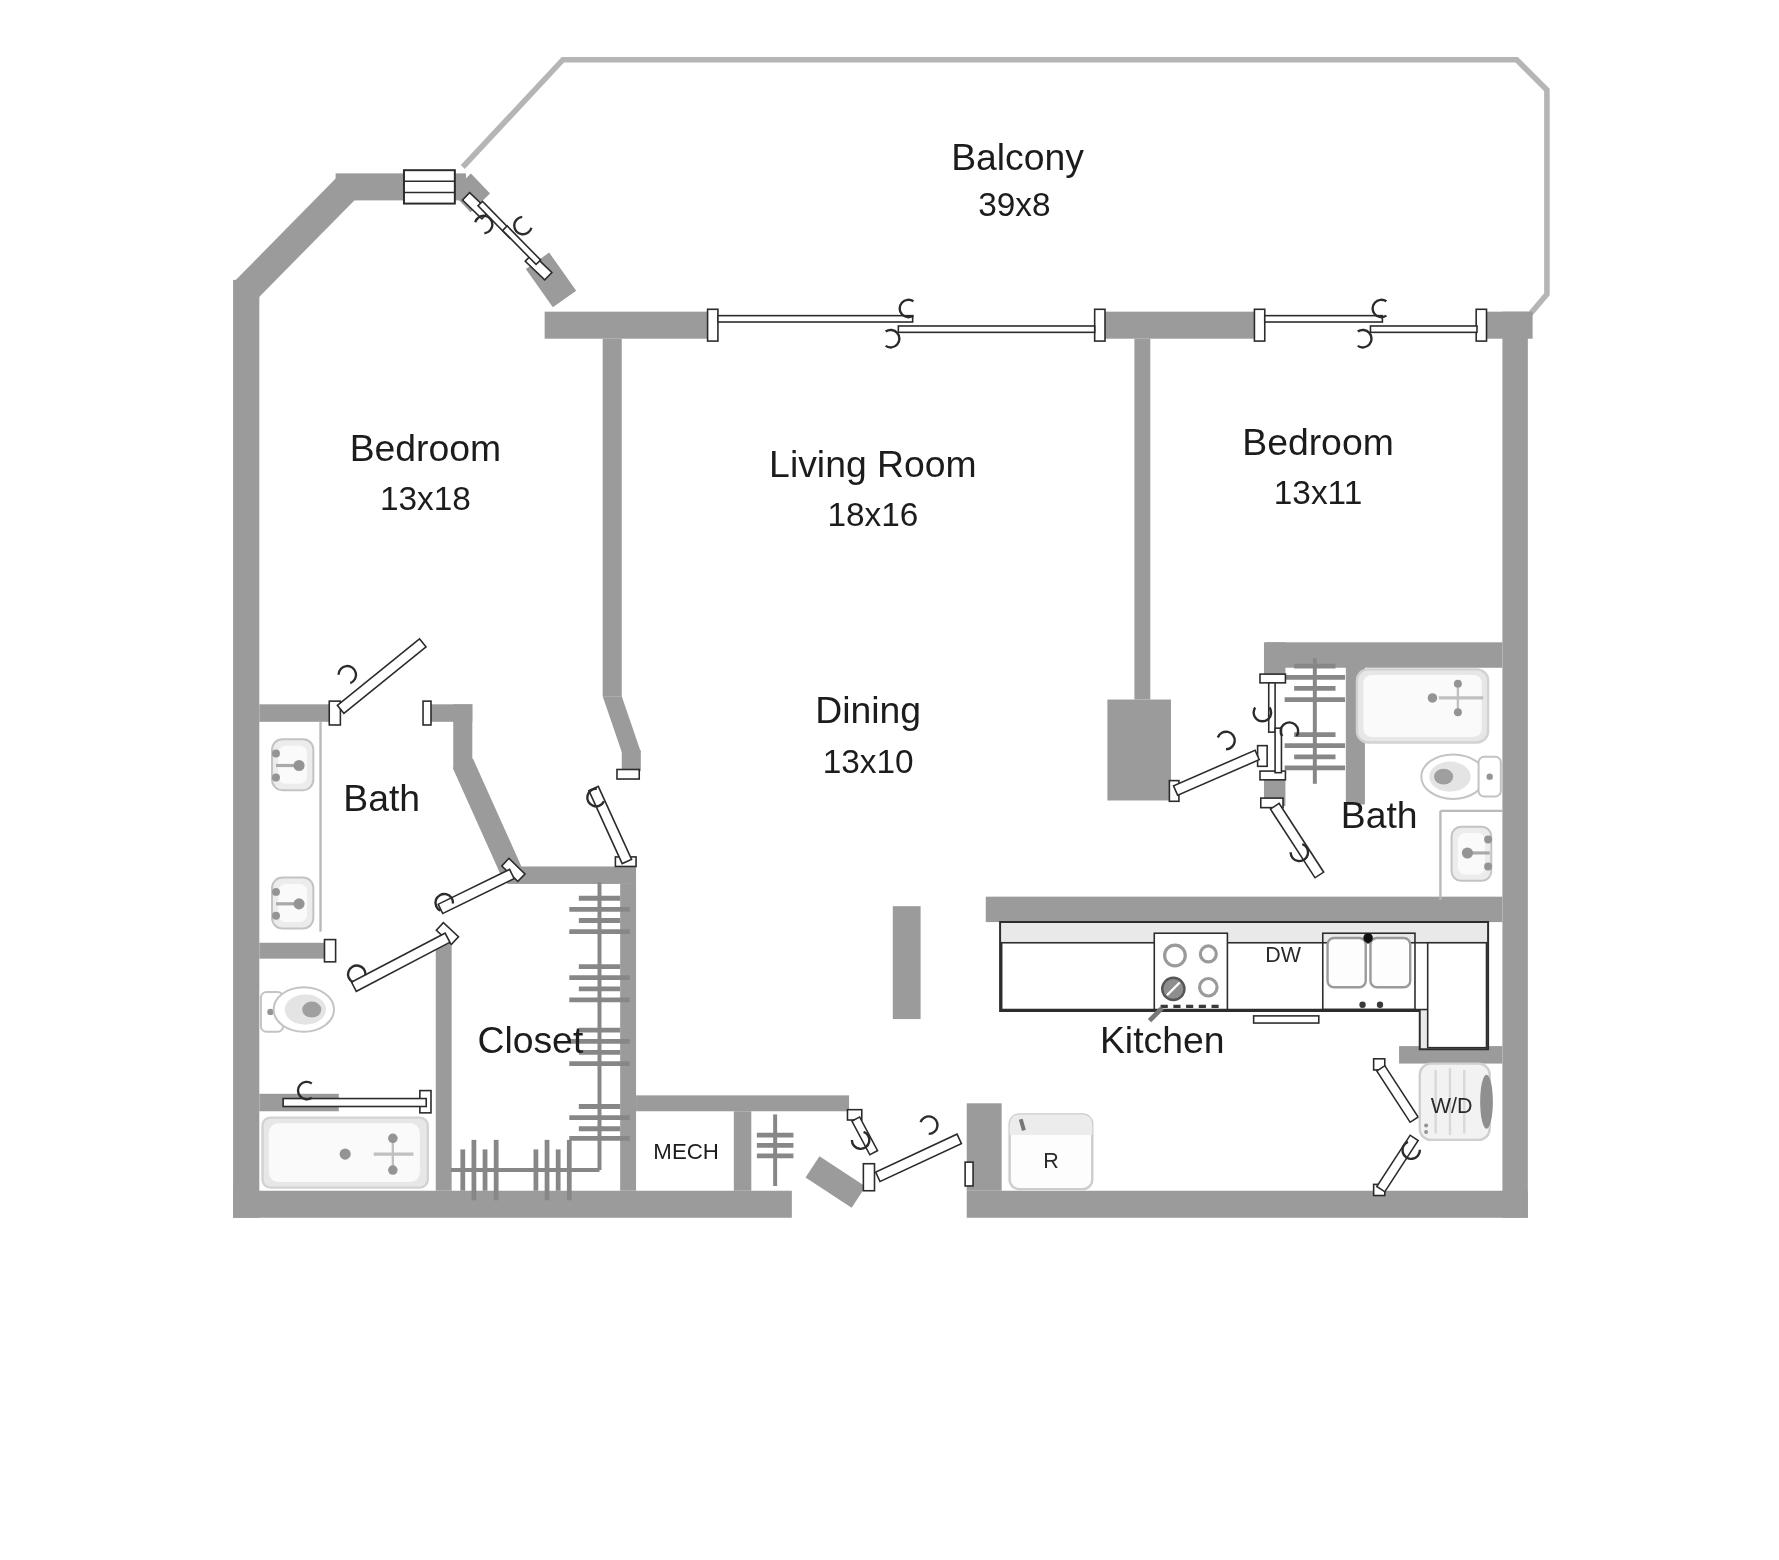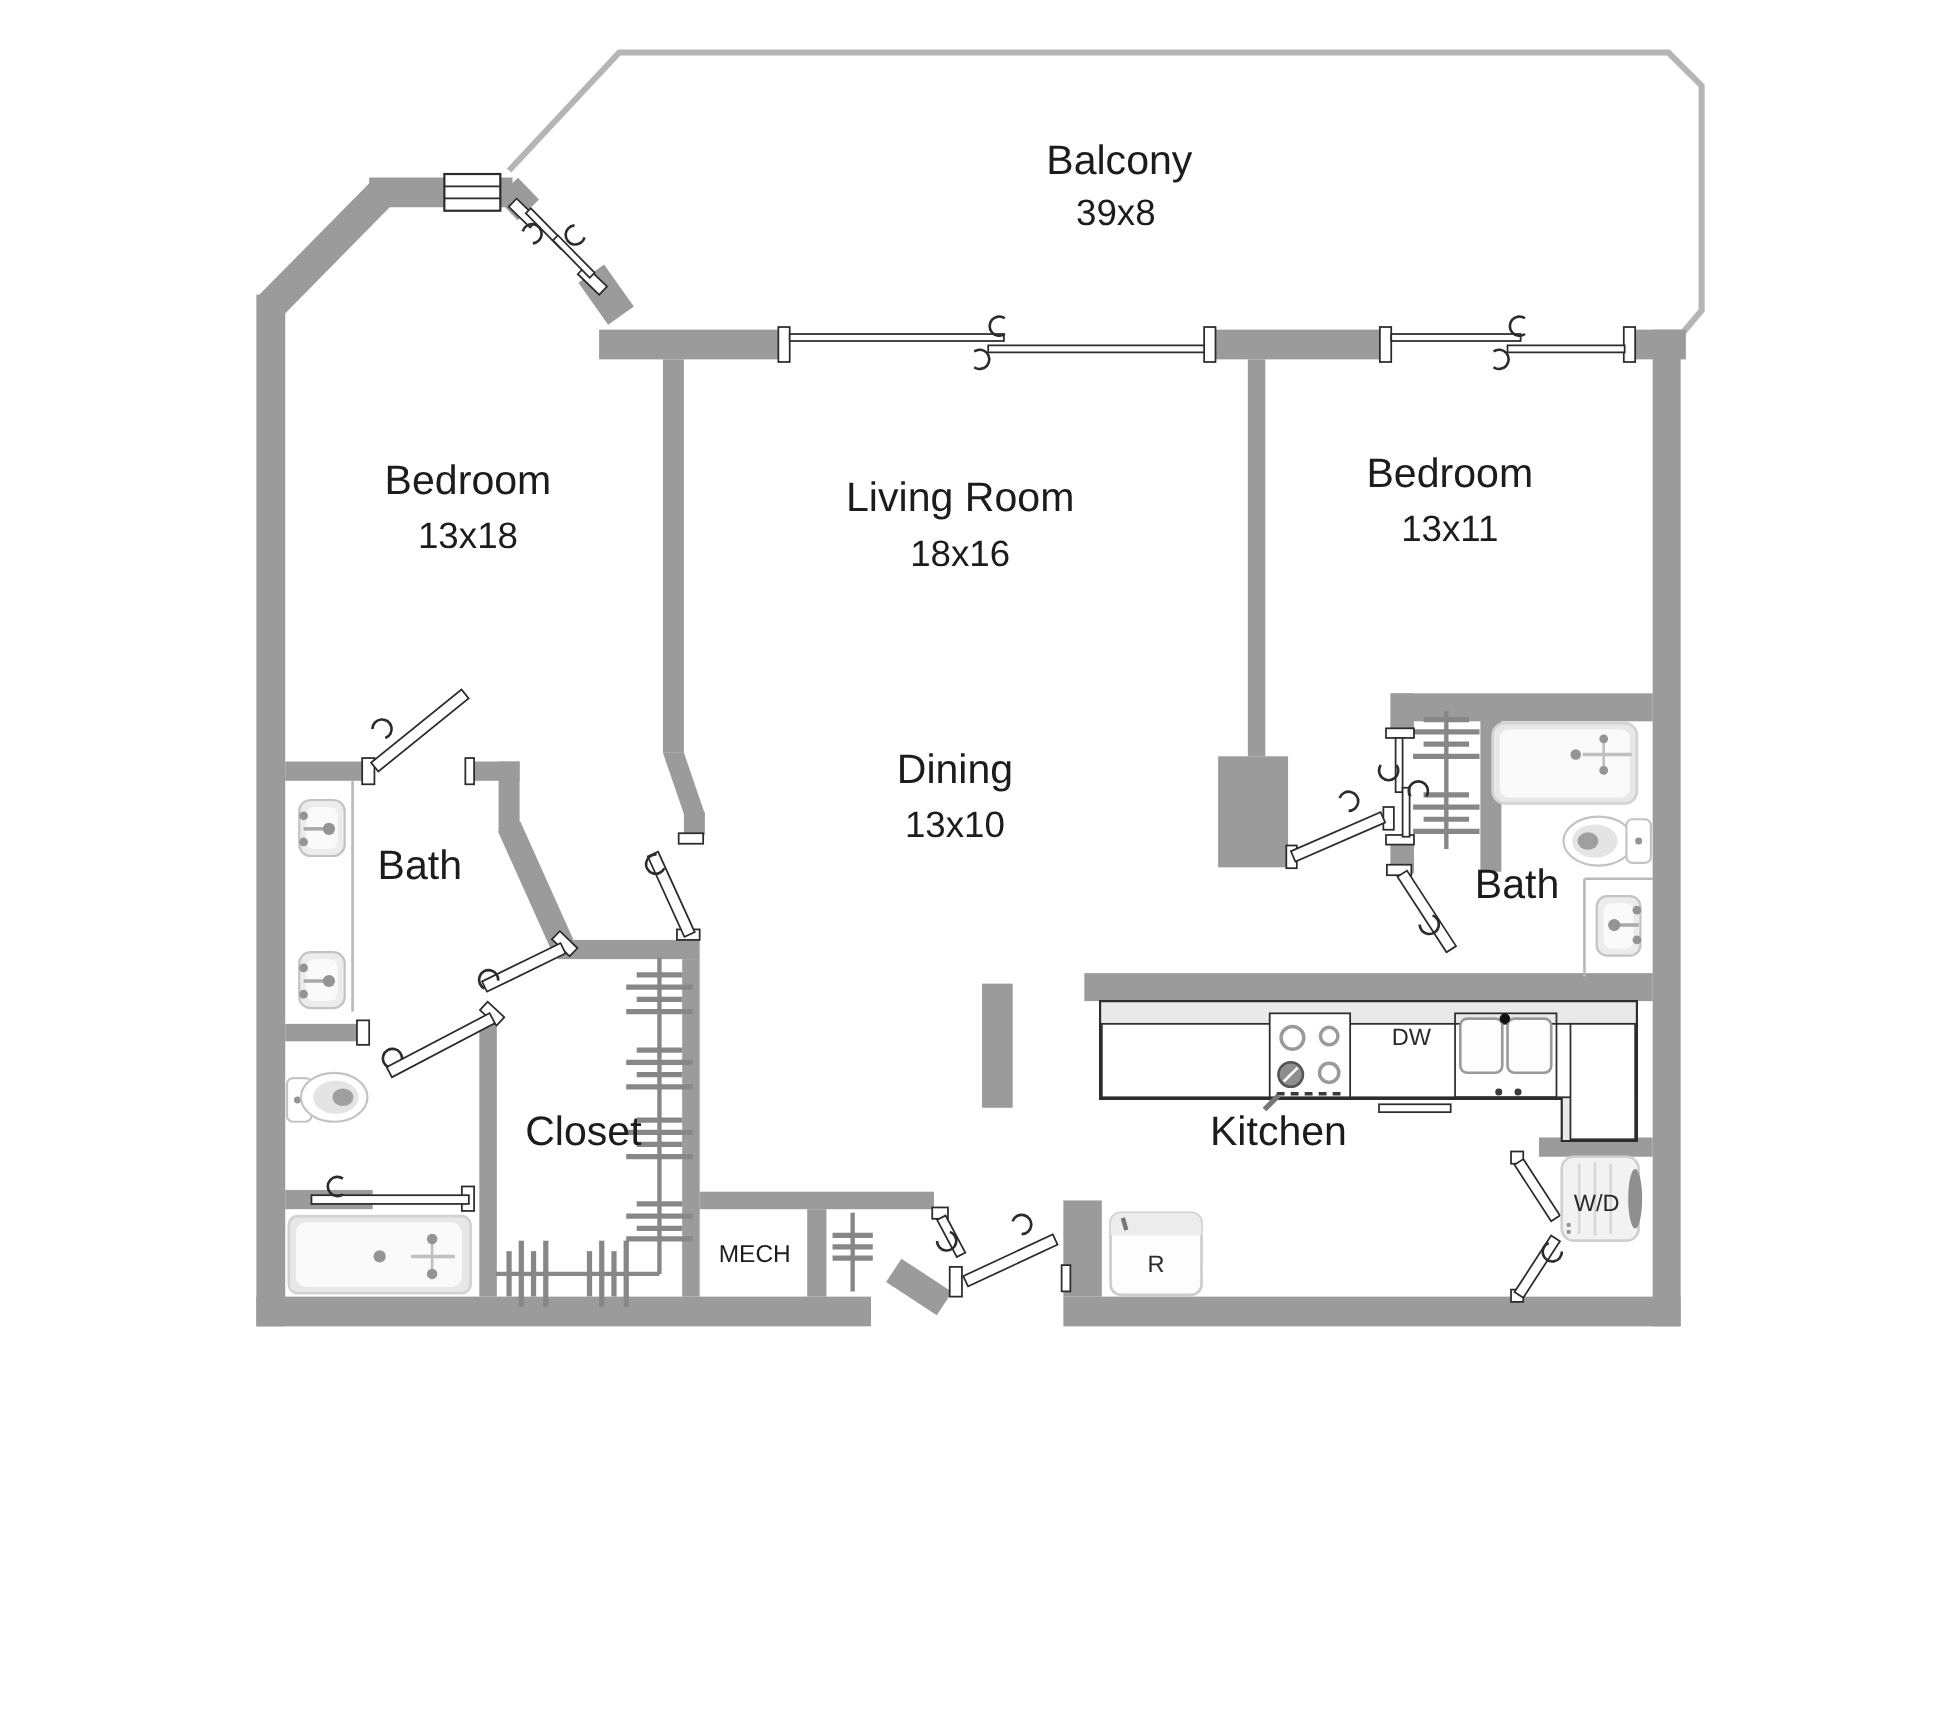--- a/index.html
+++ b/index.html
@@ -1,16 +1,16 @@
 <!DOCTYPE html>
 <html><head>
 <meta charset="utf-8">
 <style>
   html,body{margin:0;padding:0;background:#ffffff;}
-  .plan-wrap{width:1414px;max-width:100%;margin:4px auto;}
+  .plan-wrap{width:1414px;max-width:100%;margin:16px auto;}
   svg{display:block;width:100%;height:auto;background:#fff;}
   text{font-family:"Liberation Sans", sans-serif; fill:#1c1c1c;}
   .room-name{font-size:47px;}
   .room-dims{font-size:42px;}
   .small-lbl{font-size:28px;}
   .appl-lbl{font-size:27px; fill:#2a2a2a;}
   .wall{fill:#9b9b9b;}
   .wline{stroke:#9b9b9b;}
   .jamb{fill:#ffffff;stroke:#2b2b2b;stroke-width:2;}
   .leaf{fill:#ffffff;stroke:#2b2b2b;stroke-width:2;}

